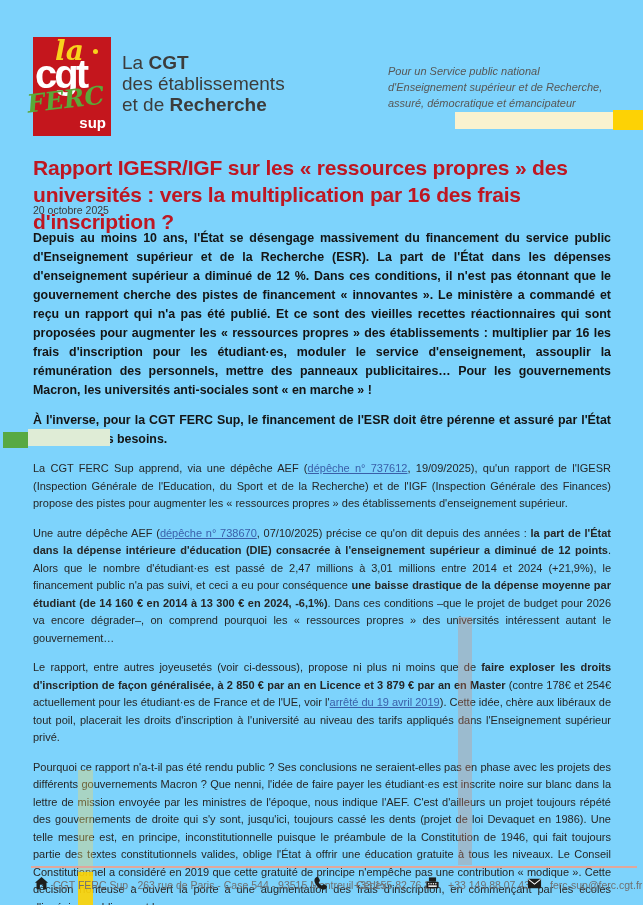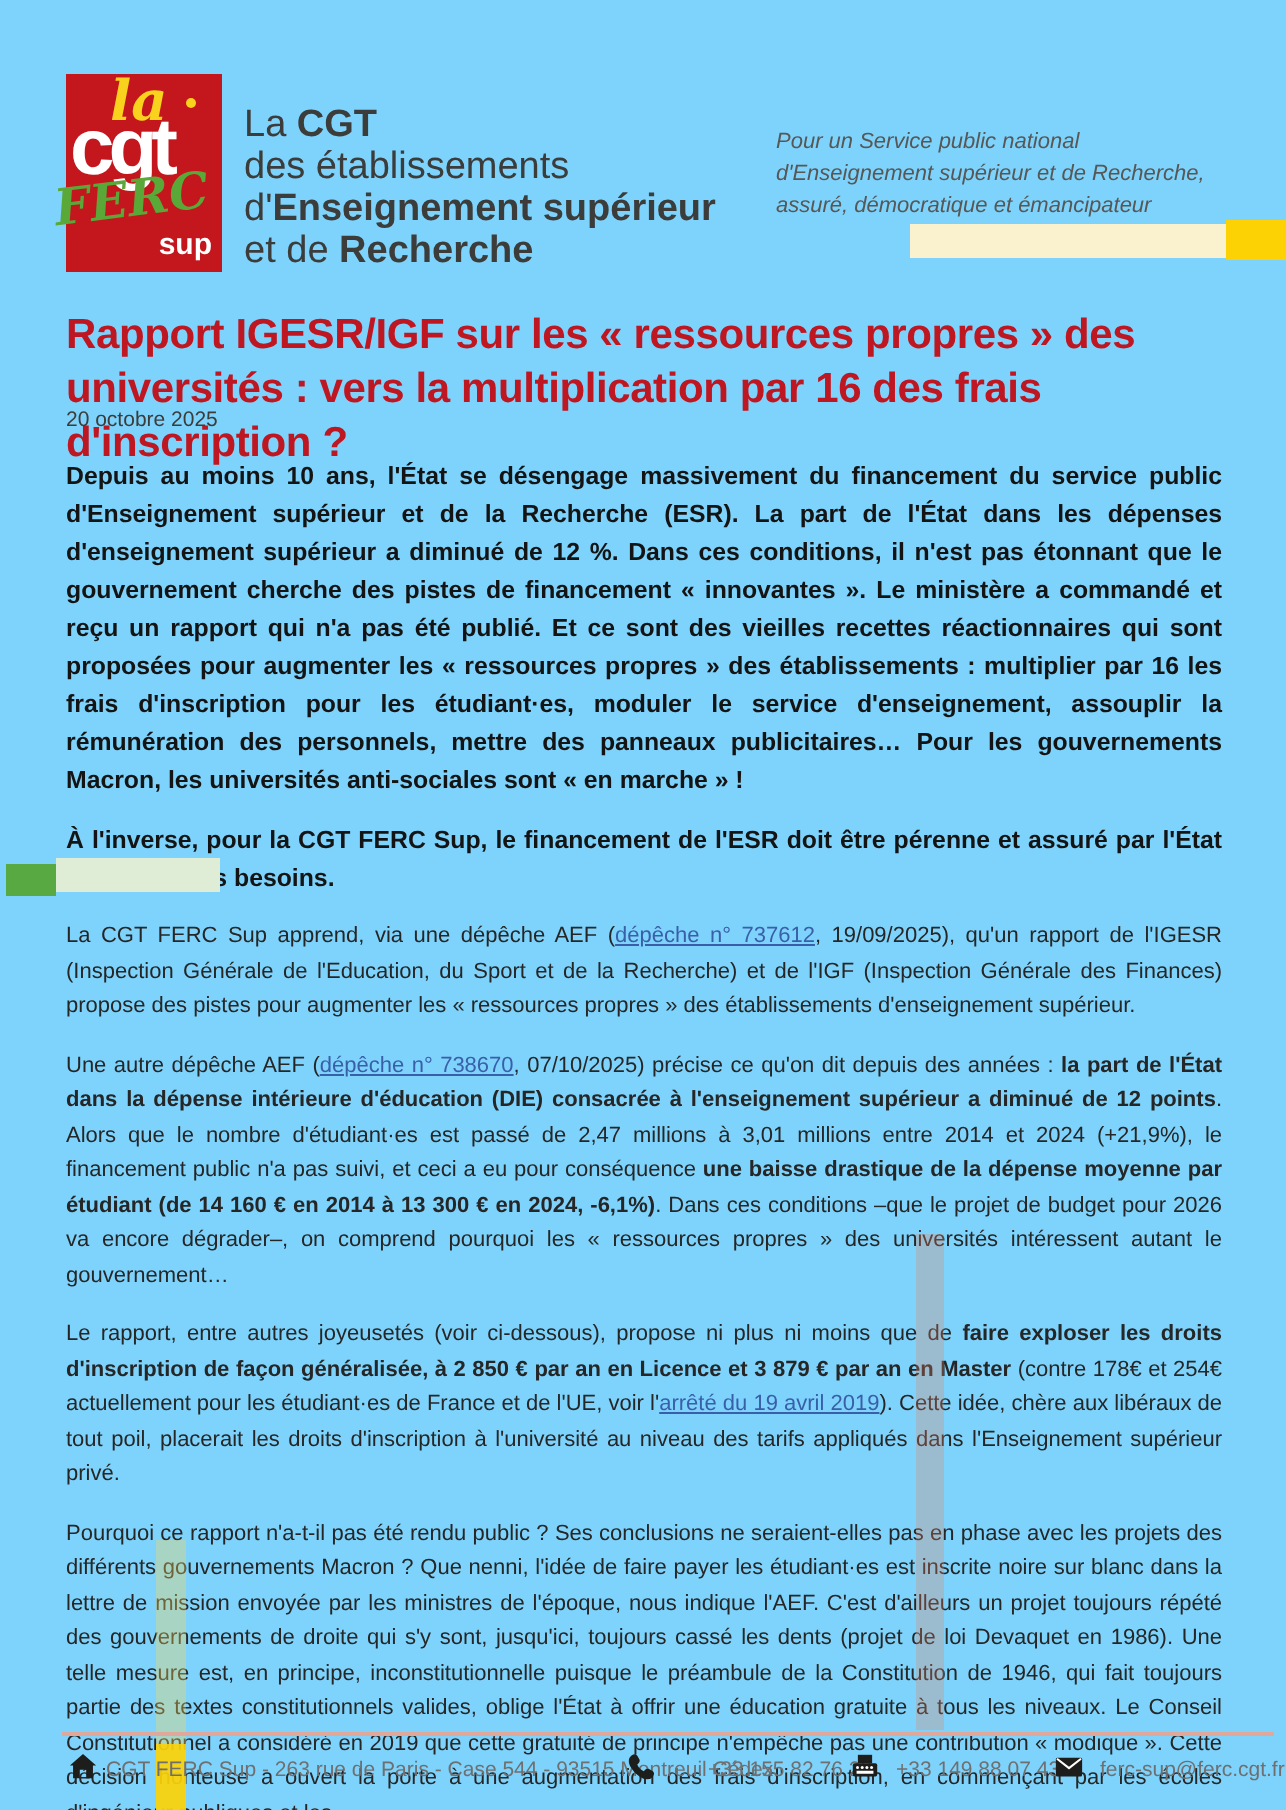--- a/index.html
+++ b/index.html
@@ -62,21 +62,20 @@
     <span class="la">la</span>
     <span class="la-dot"></span>
     <span class="cgt">cgt</span>
     <span class="ferc">FERC</span>
     <span class="sup">sup</span>
   </div>
 
   <div class="org">
     <div><span>La </span><span class="b">CGT</span></div>
     <div><span>des établissements</span></div>
-    <div><span>d'</span><span class="b">Enseignement supérieur</span></div>
     <div><span>et de </span><span class="b">Recherche</span></div>
   </div>
 
   <div class="band-cream decor"></div>
   <div class="band-gold decor"></div>
 
   <div class="tagline">
     <div>Pour un Service public national</div>
     <div>d'Enseignement supérieur et de Recherche,</div>
     <div>assuré, démocratique et émancipateur</div>

